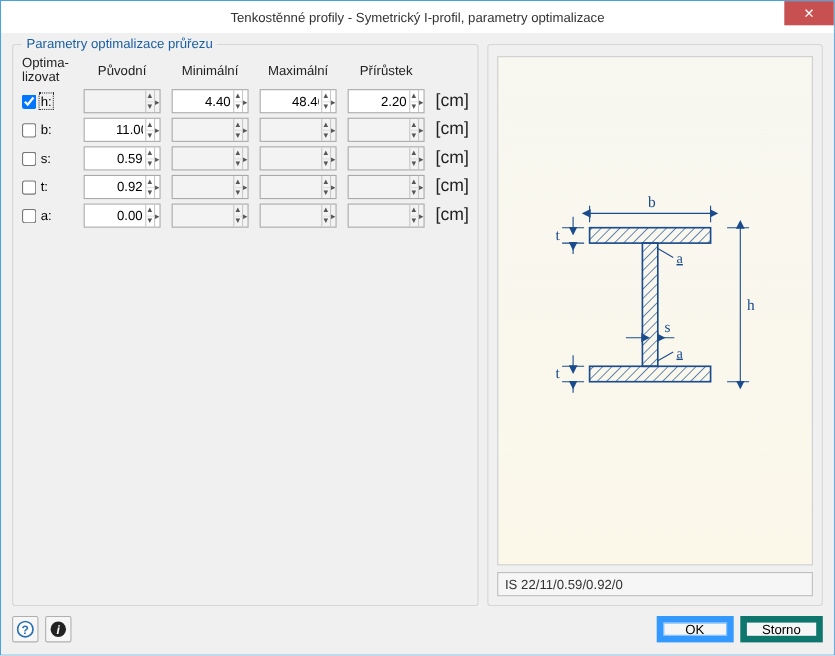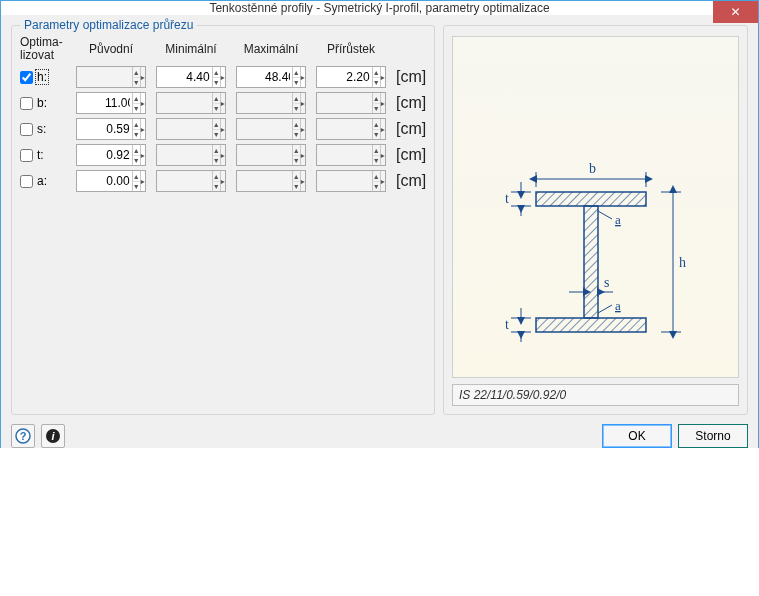--- a/index.html
+++ b/index.html
@@ -3,21 +3,21 @@
 <meta charset="utf-8">
 <style>
   * { box-sizing: border-box; }
   html, body { margin:0; padding:0; }
   body {
     font-family: "Segoe UI", Tahoma, sans-serif;
     font-size: 12px;
     background: #fff;
   }
   .window {
-    width: 759px; height: 448px;
+    width: 759px; height: 596px;
     border: 1px solid #4aa3df;
     background: #e5e5e5;
     position: relative;
     display: flex; flex-direction: column;
   }
   .titlebar {
     height: 29px;
     background: #fff;
     display: flex; align-items: center;
     position: relative;
@@ -85,21 +85,20 @@
   }
   .diagram-area svg { display:block; }
   .profile-name {
     height: 22px;
     border: 1px solid #bfbfbf;
     background: #f6f6f6;
     display: flex; align-items: center;
     padding: 0 6px;
     font-size: 12px;
     color: #333;
-    font-style: italic;
   }
   
   .params {
     display: grid;
     grid-template-columns: 46px 70px 70px 70px 70px 30px;
     column-gap: 10px;
     row-gap: 4px;
     align-items: center;
   }
   .col-header {
@@ -188,21 +187,21 @@
     background:#f6f6f6;
     display:flex; align-items:center; justify-content:center;
     border-radius:2px;
     cursor:pointer;
   }
   .bottom-bar .spacer { flex:1; }
   .btn {
     height:24px;
     min-width:70px;
     padding: 0 14px;
-    border:1px solid #0f766e;
+    border:6px solid #0f766e;
     background:#f6f6f6;
     font-size:12px;
     cursor:pointer;
     display:flex; align-items:center; justify-content:center;
   }
   .btn:focus, .btn.default {
     border-color:#3399ff;
     box-shadow: 0 0 0 1px #84c1ff inset;
   }
 </style>

